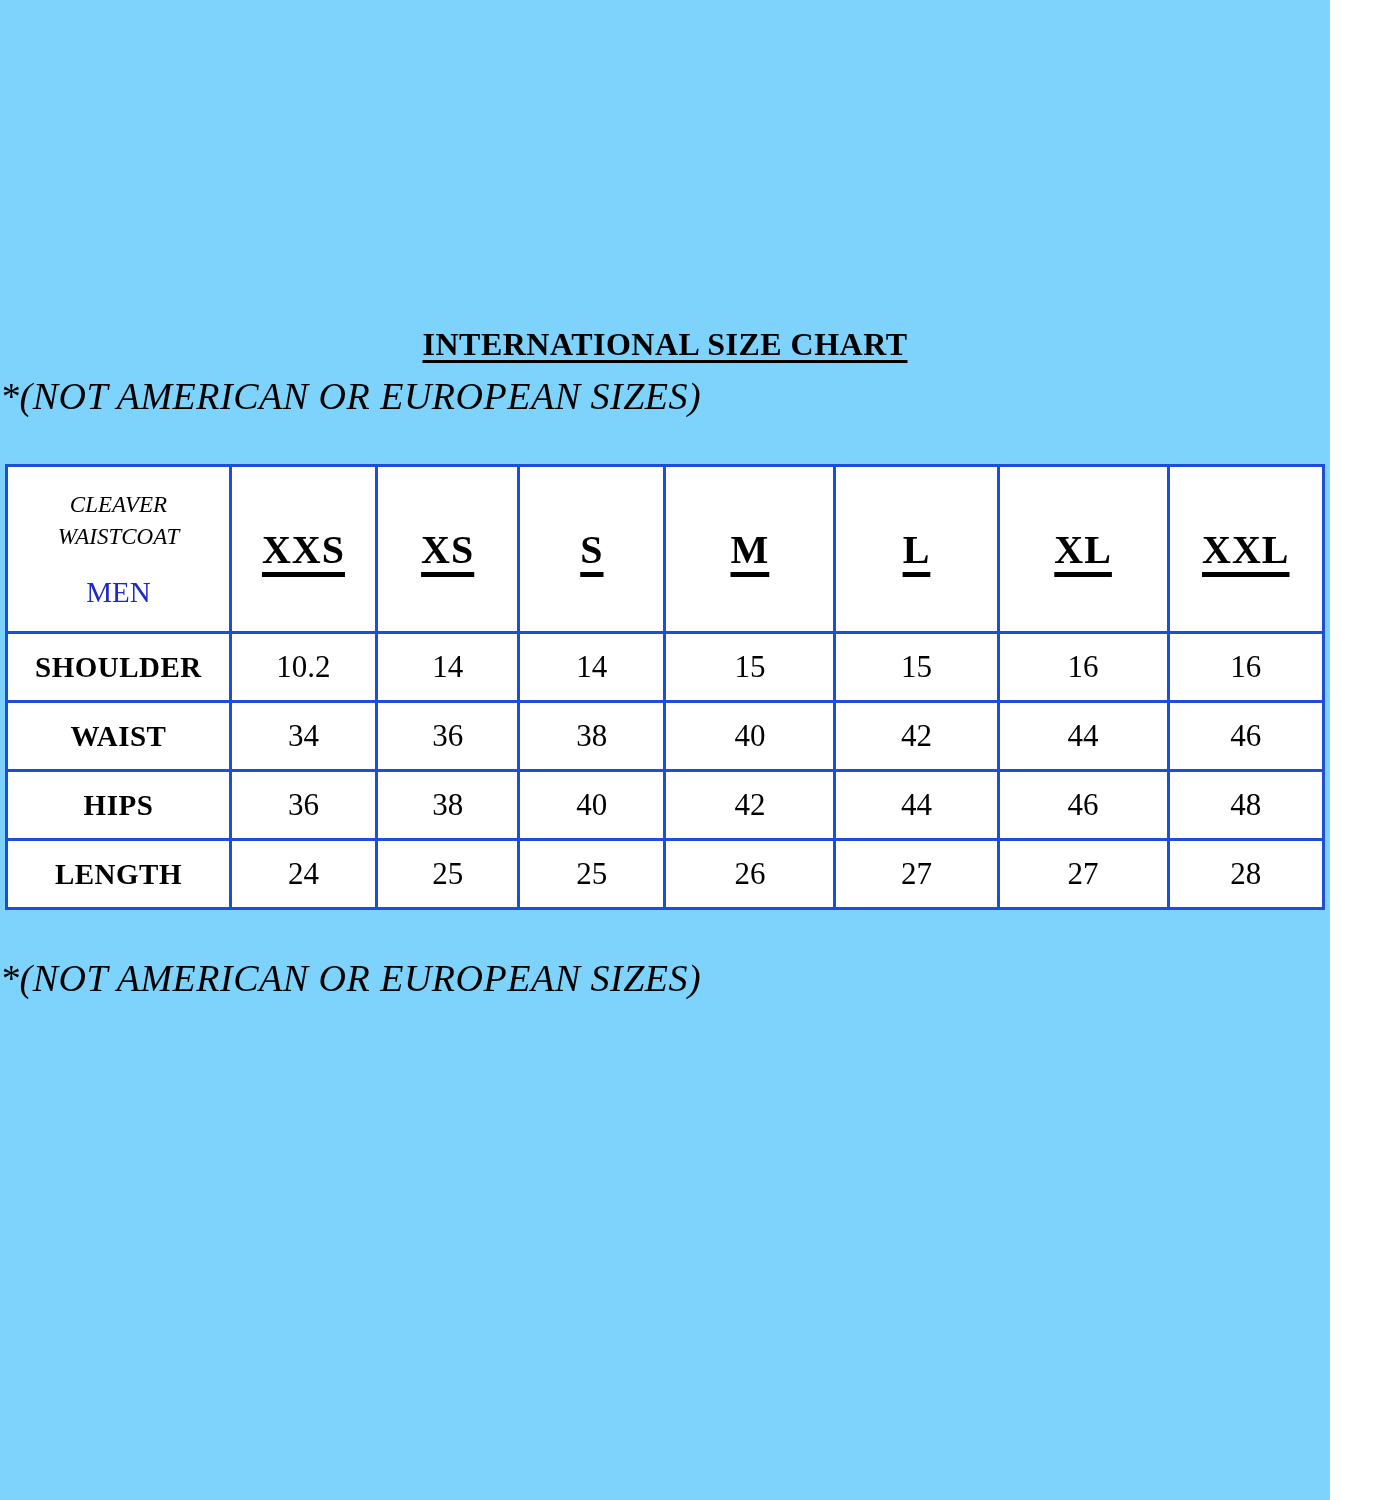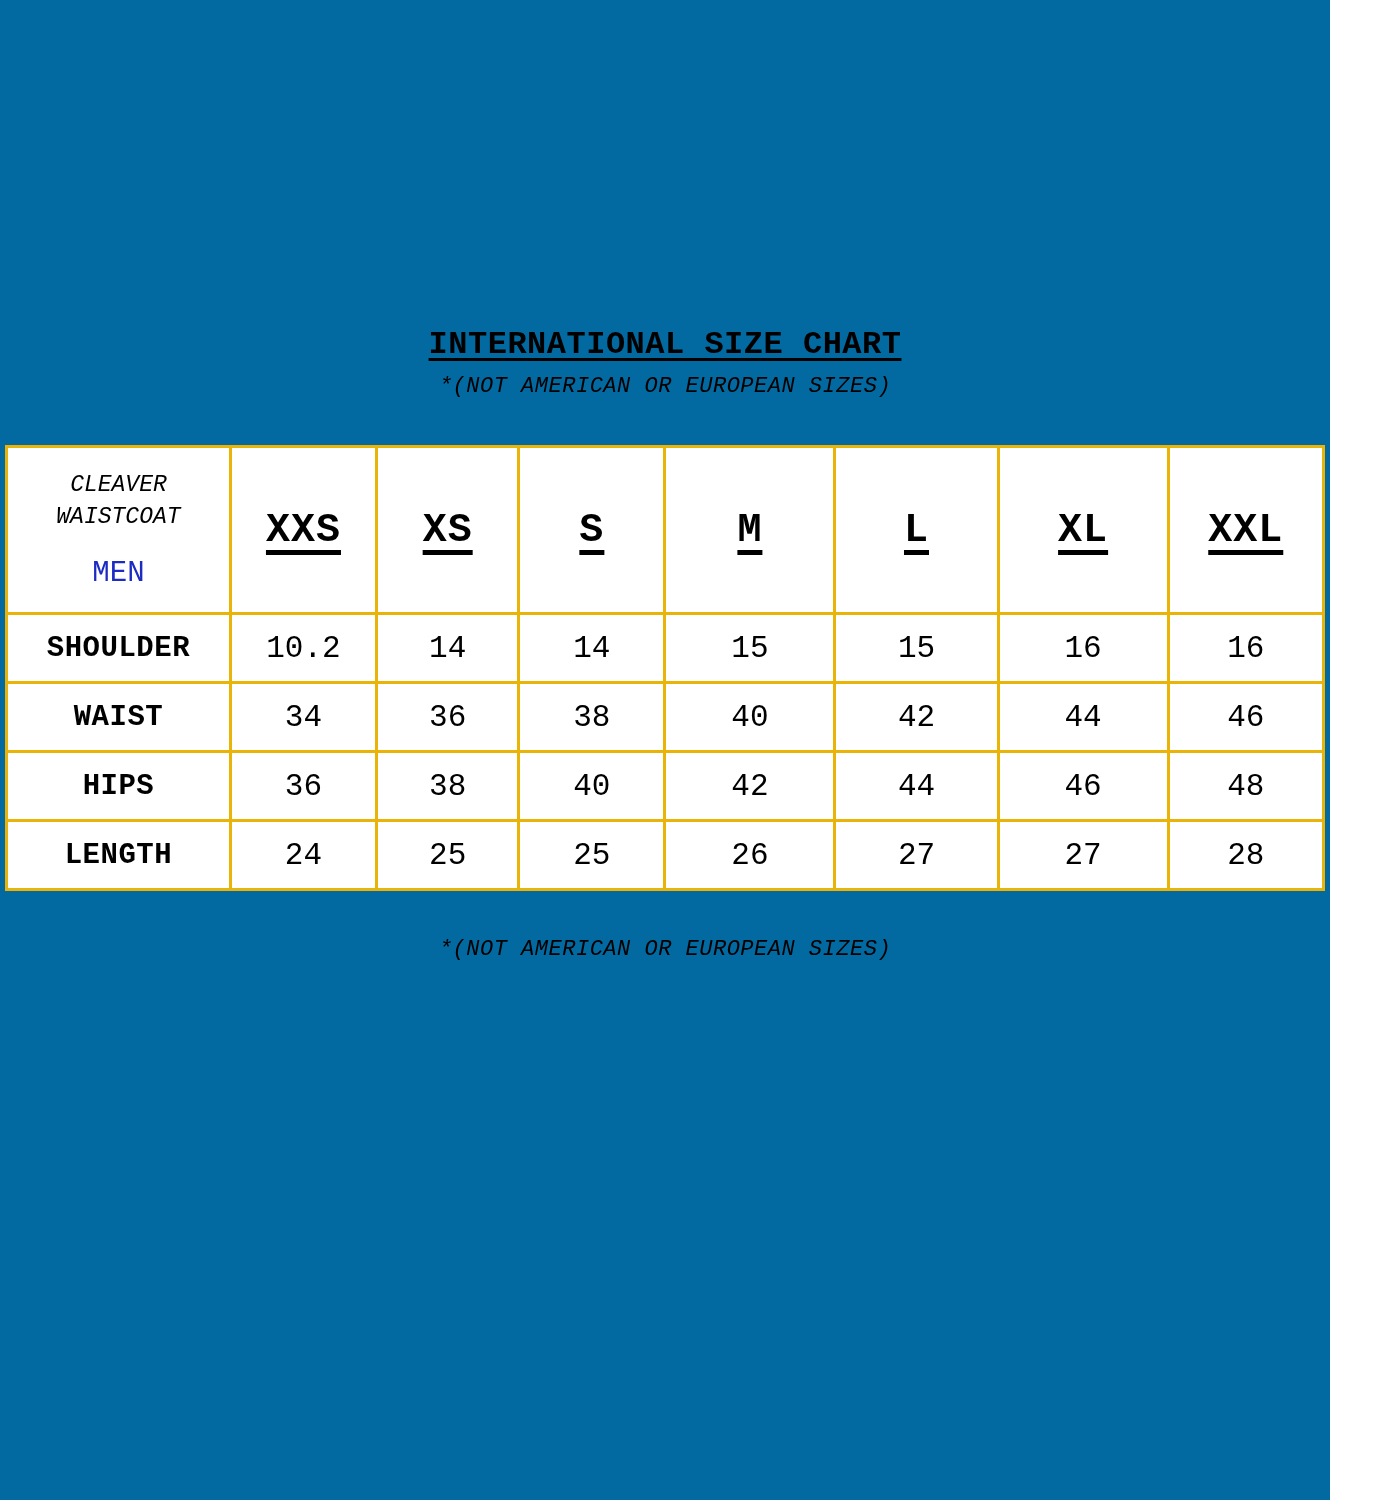--- a/index.html
+++ b/index.html
@@ -1,55 +1,55 @@
 <!DOCTYPE html>
 <html><head>
 <meta charset="utf-8">
 <style>
   html, body { margin: 0; padding: 0; background: #ffffff; }
   .page {
     position: relative;
     width: 1330px;
     height: 1500px;
-    background: #0369a1;
+    background: #7dd3fc;
     color: #000000;
-    font-family: Liberation Mono, monospace;
+    font-family: Liberation Serif, serif;
     overflow: hidden;
   }
   .content { padding-top: 326px; }
 
   .page-title {
     margin: 0;
     text-align: center;
     font-size: 32px;
     font-weight: bold;
     letter-spacing: 0.5px;
   }
   .page-title .u, .footer-title .u {
     text-decoration: underline;
     text-decoration-thickness: 3px;
     text-underline-offset: 5px;
   }
   .note {
     margin: 11px 0 0 0;
-    text-align: center;
-    font-size: 22px;
+    text-align: left;
+    font-size: 38px;
     font-style: italic;
     letter-spacing: 0.5px;
   }
 
   table.size-chart {
     border-collapse: collapse;
     table-layout: fixed;
     width: 1320px;
     margin: 46px auto 0 auto;
     background: #ffffff;
   }
   .size-chart th, .size-chart td {
-    border: 3px solid #eab308;
+    border: 3px solid #1d4ed8;
     text-align: center;
     vertical-align: middle;
     padding: 0;
   }
   .size-chart thead th { height: 164px; }
   .size-chart tbody th, .size-chart tbody td { height: 66px; }
 
   .product-cell .product-name {
     font-style: italic;
     font-weight: normal;

